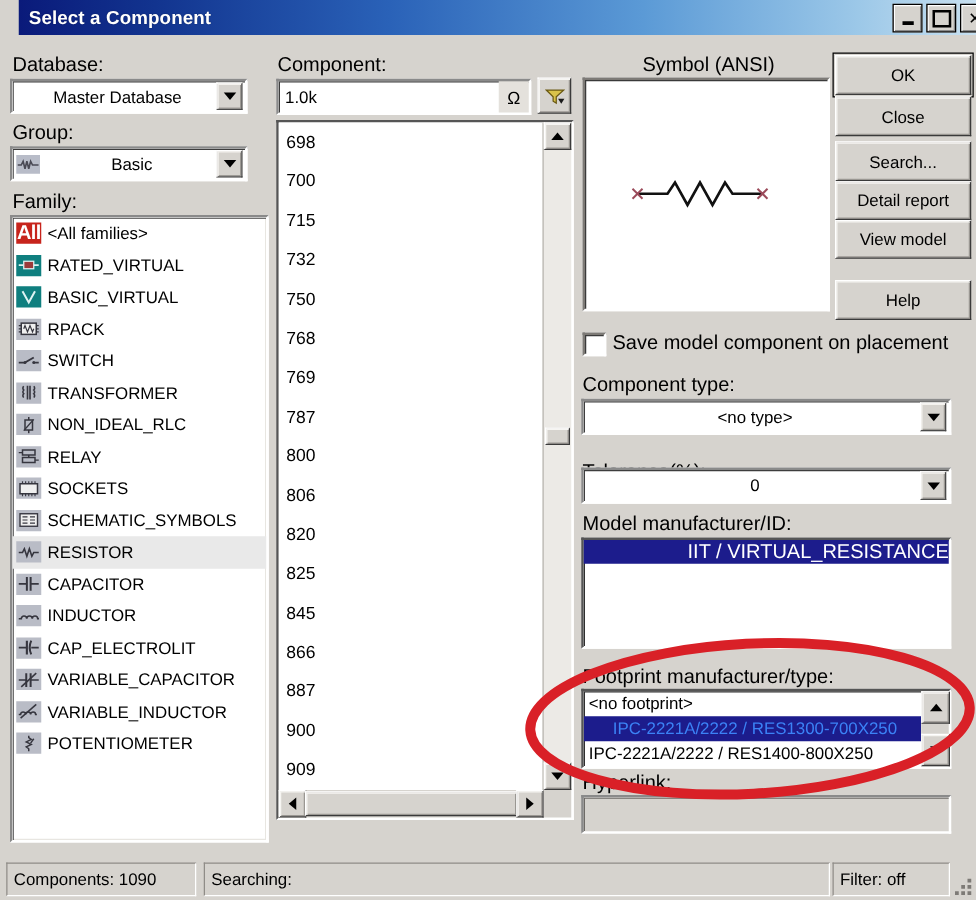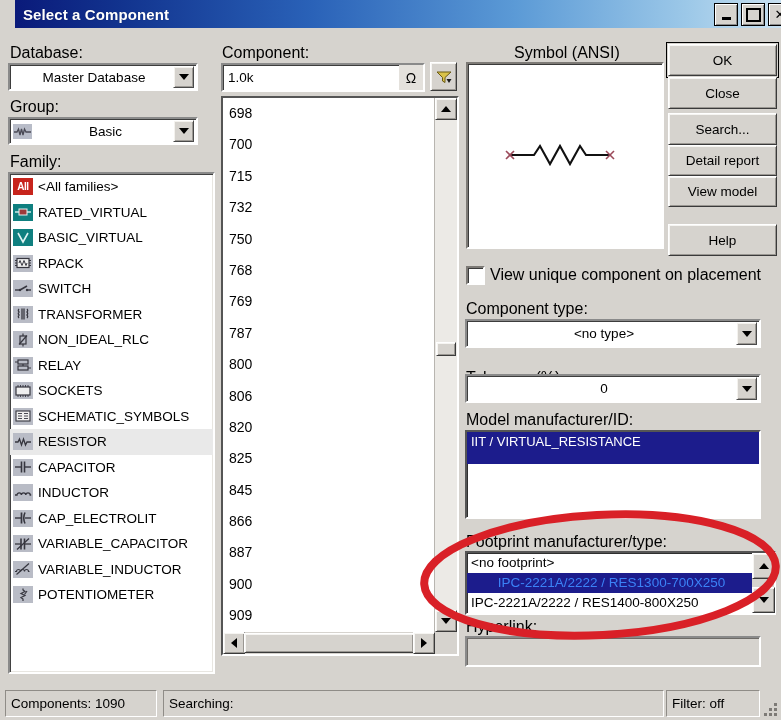--- a/index.html
+++ b/index.html
@@ -103,21 +103,21 @@
   .fam-item{
     display:flex;align-items:center;height:25.5px;padding-left:3px;font-size:13.5px;
     white-space:nowrap;
   }
   .fam-item.sel{background:#e9e9e9;}
   .fam-ico{
     width:20px;height:17px;flex:none;margin-right:5px;
     display:flex;align-items:center;justify-content:center;
     background:#b9bcc6;overflow:hidden;
   }
-  .fam-ico.all{background:#c7241c;color:#fff;font-size:10px;font-weight:bold;letter-spacing:-.5px;}
+  .fam-ico.all{background:#c7241c;color:#fff;font-size:16px;font-weight:bold;letter-spacing:-.5px;}
   .fam-ico.teal{background:#0f7f7f;color:#fff;}
   .fam-ico svg{display:block;}
 
   
   #lbl-component{position:absolute;left:222px;top:44px;}
   #comp-input{
     position:absolute;left:221px;top:63px;width:200px;height:25px;
     background:#fff;
     border:2px solid;border-color:#8a8a8a #ffffff #ffffff #8a8a8a;
     box-shadow:inset 1px 1px 0 #3d3d3d;
@@ -185,29 +185,28 @@
 
   #lbl-tol{position:absolute;left:466px;top:369px;}
   #cmb-tol{left:465px;top:374px;width:292px;height:25px;}
 
   #lbl-model{position:absolute;left:466px;top:411px;}
   #model-box{
     position:absolute;left:465px;top:430px;width:292px;height:85px;background:#fff;
     border:2px solid;border-color:#555 #fff #fff #555;
     box-shadow:inset 1px 1px 0 #2f2f2f;
   }
-  #model-box .row{height:32px;line-height:19px;padding-left:4px;font-size:13px;white-space:nowrap;}
+  #model-box .row{height:19px;line-height:19px;padding-left:4px;font-size:16px;white-space:nowrap;text-align:right;}
   #model-box .row.sel{background:#1c1c8c;color:#fff;}
 
   #lbl-footprint{position:absolute;left:466px;top:533px;}
   #fp-box{
     position:absolute;left:465px;top:551px;width:292px;height:60px;background:#fff;
     border:2px solid;border-color:#555 #fff #fff #555;
     box-shadow:inset 1px 1px 0 #2f2f2f;
-    padding-left:15px;
   }
   #fp-list{position:absolute;left:0;top:0;right:22px;bottom:0;overflow:hidden;}
   #fp-list .row{height:20px;line-height:20px;padding-left:4px;font-size:13.5px;white-space:nowrap;}
   #fp-list .row.sel{background:#1c1c8c;color:#3b82f6;text-align:center;}
   #fp-sb{position:absolute;right:0;top:0;width:22px;bottom:0;background:#d6d3ce;}
 
   #lbl-hyper{position:absolute;left:466px;top:618px;}
   #hyper-box{
     position:absolute;left:465px;top:636px;width:292px;height:27px;background:#d6d3ce;
     border:2px solid;border-color:#8a8a8a #fff #fff #8a8a8a;
@@ -527,21 +526,21 @@
       <g stroke="#9b4a5a" stroke-width="1.6">
         <line x1="16" y1="13" x2="24" y2="21"></line>
           <line x1="24" y1="13" x2="16" y2="21"></line>
         <line x1="116" y1="13" x2="124" y2="21"></line>
           <line x1="124" y1="13" x2="116" y2="21"></line>
       </g>
     </svg>
   </div>
 
   <div id="chk-save"></div>
-  <div class="lbl" id="lbl-save">View unique component on placement</div>
+  <div class="lbl" id="lbl-save">Save model component on placement</div>
 
   <div class="lbl" id="lbl-ctype">Component type:</div>
   <div class="combo" id="cmb-ctype">
     <div class="val">&lt;no type&gt;</div>
     <div class="combo-arrow">
         <i class="tri-down"></i>
       </div>
   </div>
 
   <div class="lbl" id="lbl-tol">Tolerance(%):</div>

